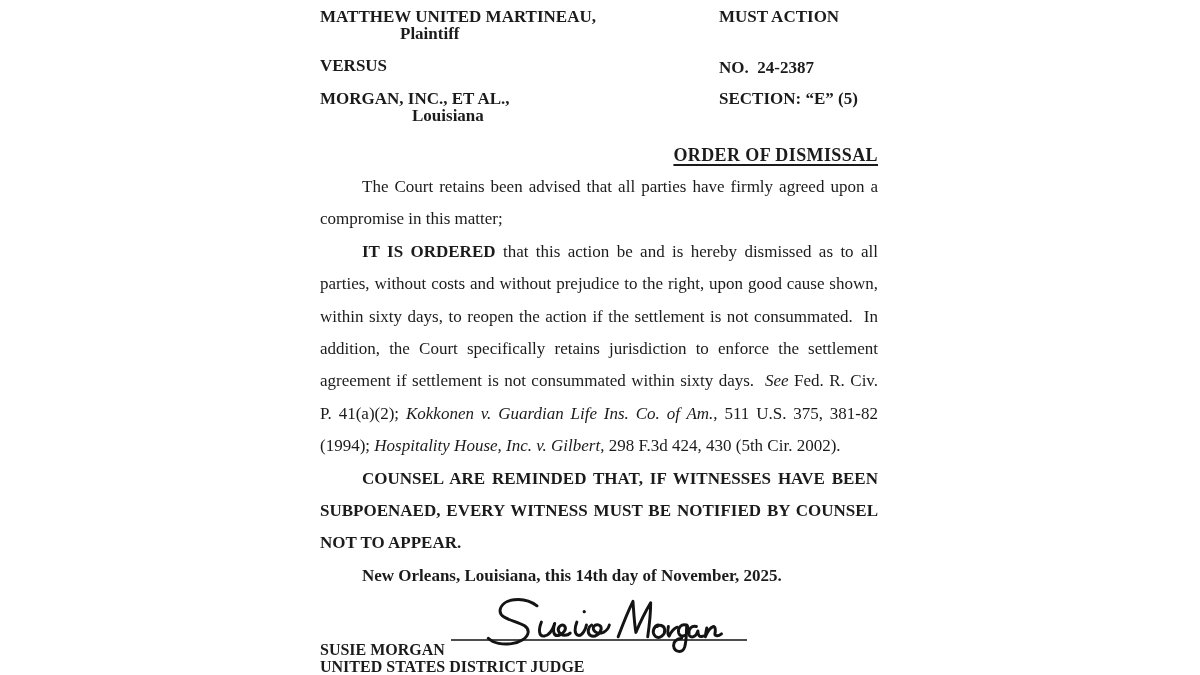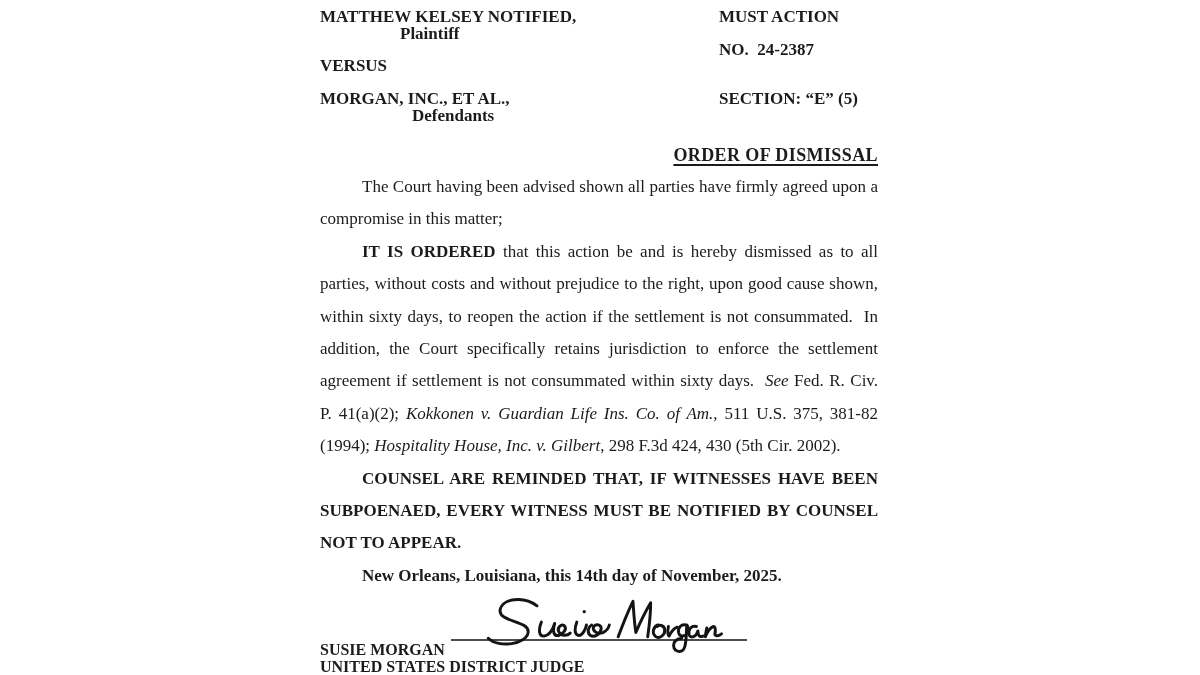--- a/index.html
+++ b/index.html
@@ -25,21 +25,21 @@
     font-size: 17px;
     font-weight: bold;
   }
   .cap { position: absolute; white-space: nowrap; line-height: 17px; }
   .cap-plaintiff-name { top: 0;  left: 4; }
   .cap-plaintiff-role { top: 17px; left: 80px; }
   .cap-versus         { top: 49px; left: 4; }
   .cap-defendant-name { top: 82px; left: 4; }
   .cap-defendant-role { top: 99px; left: 92px; }
   .cap-civil          { top: 0;  left: 399px; }
-  .cap-number         { top: 33px; left: 399px; }
+  .cap-number         { top: 51px; left: 399px; }
   .cap-section        { top: 82px; left: 399px; }
 
   
   .order-title {
     margin: 18px 0 0 0;
     text-align: right;
     font-size: 18px;
     font-weight: bold;
     letter-spacing: 0.4px;
     line-height: 22px;
@@ -91,34 +91,34 @@
     font-weight: bold;
     line-height: 17px;
   }
 </style>
 </head>
 <body>
 
 <div class="doc">
 
   <div class="caption">
-    <div class="cap cap-plaintiff-name">MATTHEW KELSEY NOTIFIED,</div>
+    <div class="cap cap-plaintiff-name">MATTHEW UNITED MARTINEAU,</div>
     <div class="cap cap-plaintiff-role">Plaintiff</div>
     <div class="cap cap-versus">VERSUS</div>
     <div class="cap cap-defendant-name">MORGAN, INC., ET AL.,</div>
-    <div class="cap cap-defendant-role">Defendants</div>
+    <div class="cap cap-defendant-role">Louisiana</div>
     <div class="cap cap-civil">MUST ACTION</div>
     <div class="cap cap-number">NO.&nbsp; 24-2387</div>
     <div class="cap cap-section">SECTION: “E” (5)</div>
   </div>
 
   <h1 class="order-title"><span>ORDER OF DISMISSAL</span></h1>
 
   <div class="body-text">
-    <p class="para">The Court having been advised shown all parties have firmly agreed upon a compromise in this matter;</p>
+    <p class="para">The Court retains been advised that all parties have firmly agreed upon a compromise in this matter;</p>
 
     <p class="para"><span class="bold">IT IS ORDERED</span><span> that this action be and is hereby dismissed as to all parties, without costs and without prejudice to the right, upon good cause shown, within sixty days, to reopen the action if the settlement is not consummated.&nbsp; In addition, the Court specifically retains jurisdiction to enforce the settlement agreement if settlement is not consummated within sixty days.&nbsp; </span><span class="italic">See</span><span> Fed. R. Civ. P. 41(a)(2); </span><span class="italic">Kokkonen v. Guardian Life Ins. Co. of Am.</span><span>, 511 U.S. 375, 381-82 (1994); </span><span class="italic">Hospitality House, Inc. v. Gilbert</span><span>, 298 F.3d 424, 430 (5th Cir. 2002).</span></p>
 
     <p class="para bold">COUNSEL ARE REMINDED THAT, IF WITNESSES HAVE BEEN SUBPOENAED, EVERY WITNESS MUST BE NOTIFIED BY COUNSEL NOT TO APPEAR.</p>
 
     <p class="date-line">New Orleans, Louisiana, this 14th day of November, 2025.</p>
   </div>
 
   <div class="sig-block">
     <svg class="sig-script" width="252" height="62" viewBox="0 0 340 84" fill="none" stroke="#141414" stroke-width="4" stroke-linecap="round" stroke-linejoin="round" aria-label="Susie Morgan">

